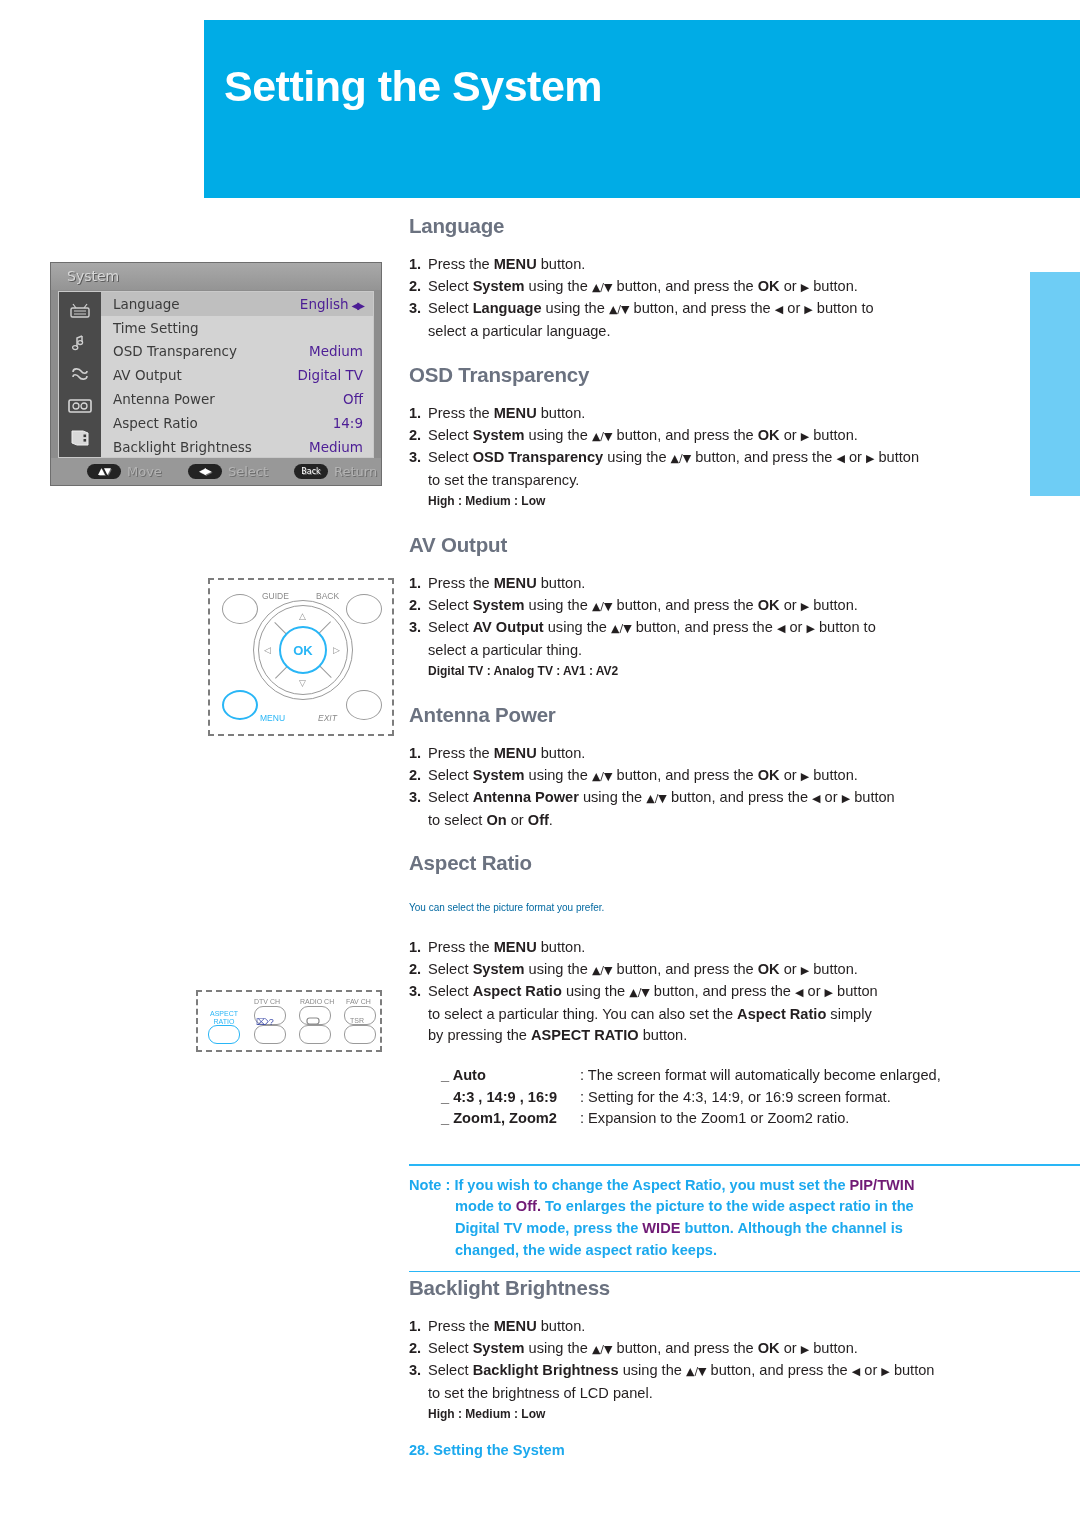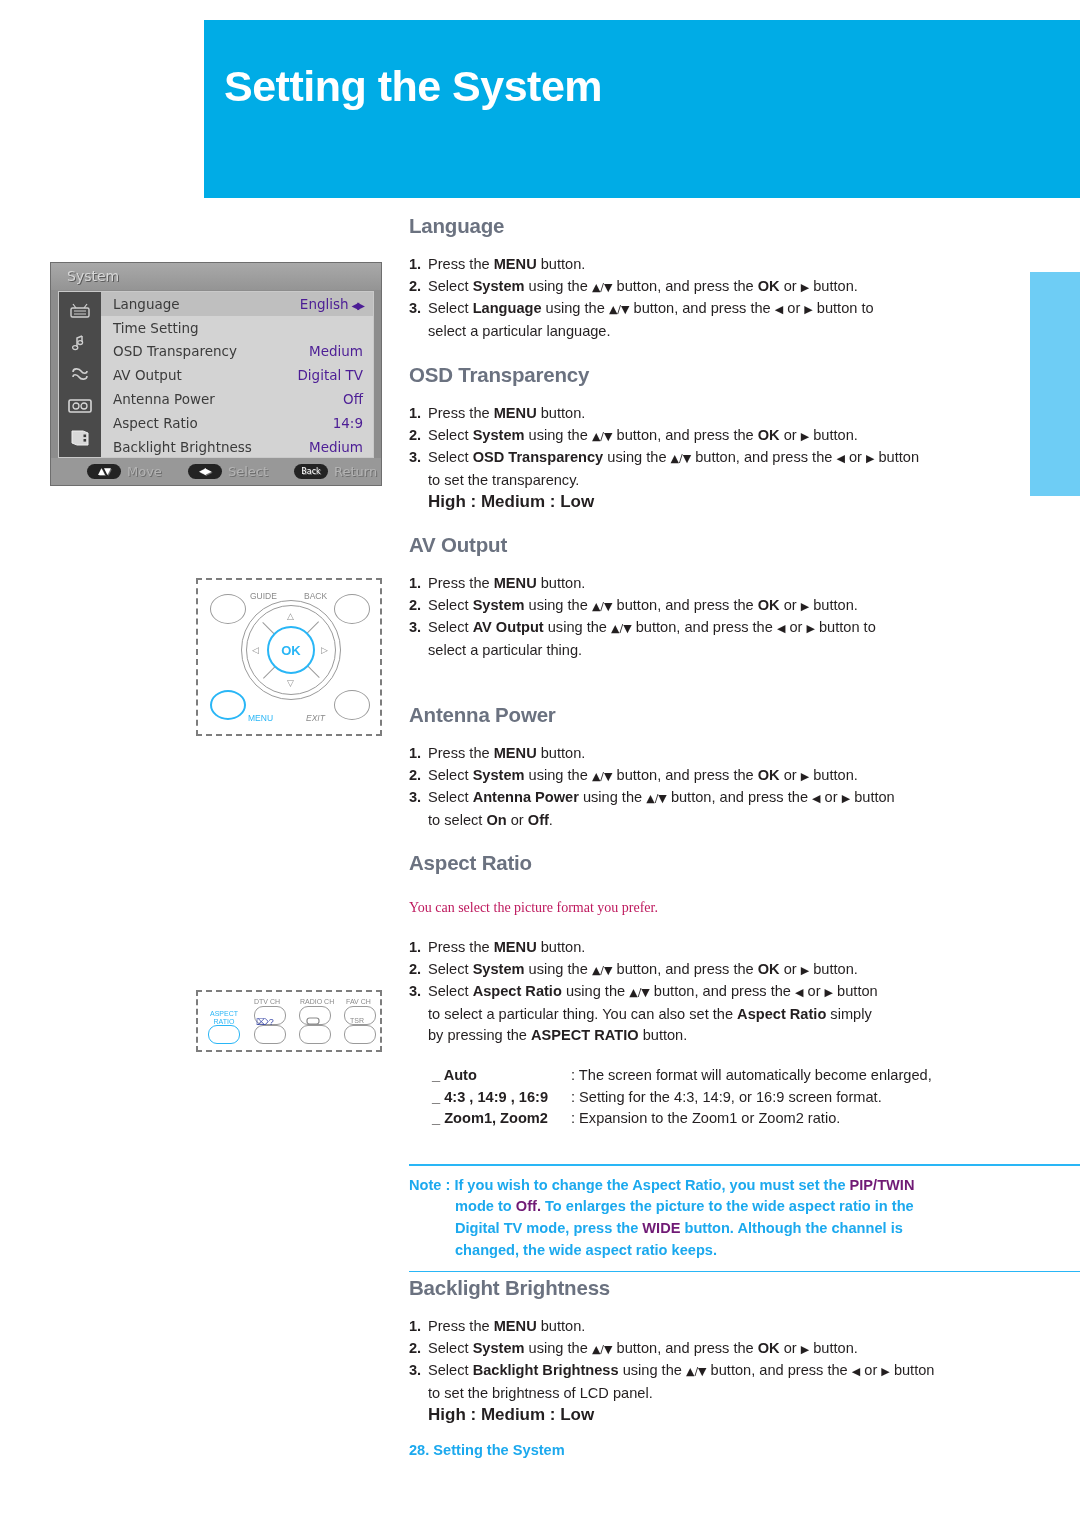--- a/index.html
+++ b/index.html
@@ -156,21 +156,21 @@
     line-height: 13px;
     letter-spacing: -1px;
     min-width: 22px;
     text-align: center;
   }
   .pill.txt { font-size: 8px; letter-spacing: 0; }
 
   
   .remote1 {
     position: absolute;
-    left: 196px;
+    left: 208px;
     top: 578px;
     width: 186px;
     height: 158px;
     border: 2px dashed #7d7d7d;
     box-sizing: border-box;
   }
   .remote1 .oval {
     position: absolute;
     width: 36px;
     height: 30px;
@@ -286,37 +286,37 @@
     line-height: 21.6px;
     display: flex;
   }
   .step .num {
     font-weight: bold;
     width: 19px;
     flex: 0 0 19px;
   }
   .step .txt { flex: 1; }
   .sub {
-    font-size: 17px;
+    font-size: 12px;
     color: #231f20;
     line-height: 21.6px;
     padding-left: 19px;
   }
   .sub.b { font-weight: bold; }
   b { font-weight: bold; }
   .serif-note {
-    font-family: Liberation Serif, serif;
-    font-size: 14px;
-    color: #be185d;
+    font-family: Liberation Sans, sans-serif;
+    font-size: 10px;
+    color: #0369a1;
     line-height: 22px;
   }
   .glyph { font-family: "DejaVu Sans", sans-serif; font-size: 11px; }
 
   
-  .deflist { margin: 4px; }
+  .deflist { margin: 13px; }
   .defrow {
     display: flex;
     font-size: 14.6px;
     line-height: 21.6px;
     color: #231f20;
   }
   .defrow .dt {
     font-weight: bold;
     width: 158px;
     flex: 0 0 158px;
@@ -560,20 +560,21 @@
           <span class="txt">Press the <b>MENU</b> button.</span>
         </div>
       <div class="step">
           <span class="num">2.</span>
           <span class="txt">Select <b>System</b> using the <span class="glyph">▲/▼</span> button, and press the <b>OK</b> or <span class="glyph">▶</span> button.</span>
         </div>
       <div class="step">
           <span class="num">3.</span>
           <span class="txt">Select <b>AV Output</b> using the <span class="glyph">▲/▼</span> button, and press the <span class="glyph">◀</span> or <span class="glyph">▶</span> button to<br>select a particular thing.</span>
         </div>
+      <div class="sub b">Digital TV : Analog TV : AV1 : AV2</div>
     </div>
   </div>
 
   <div style="position:absolute; top:703px; left:0; width:660px;">
     <h2 class="sec">Antenna Power</h2>
     <div class="steps" style="margin-top:16px;">
       <div class="step">
           <span class="num">1.</span>
           <span class="txt">Press the <b>MENU</b> button.</span>
         </div>

